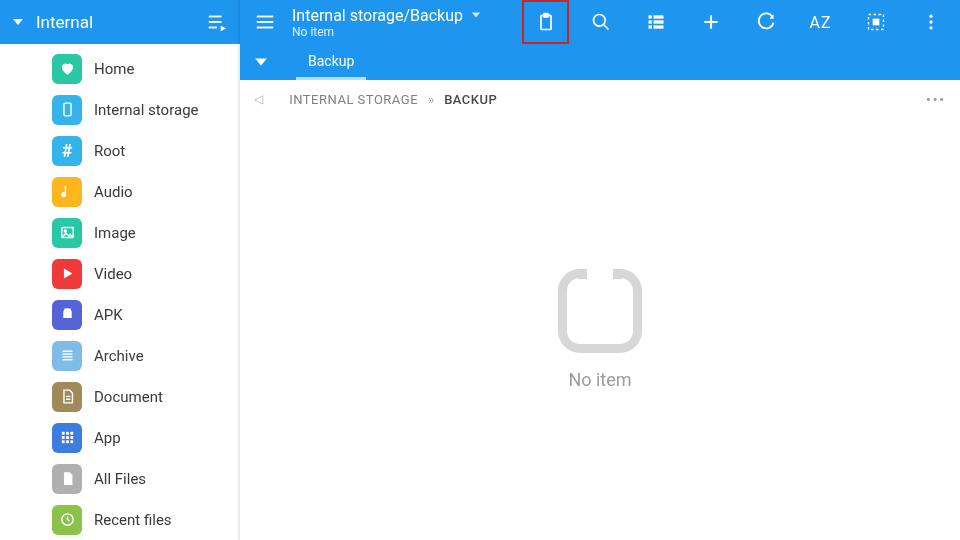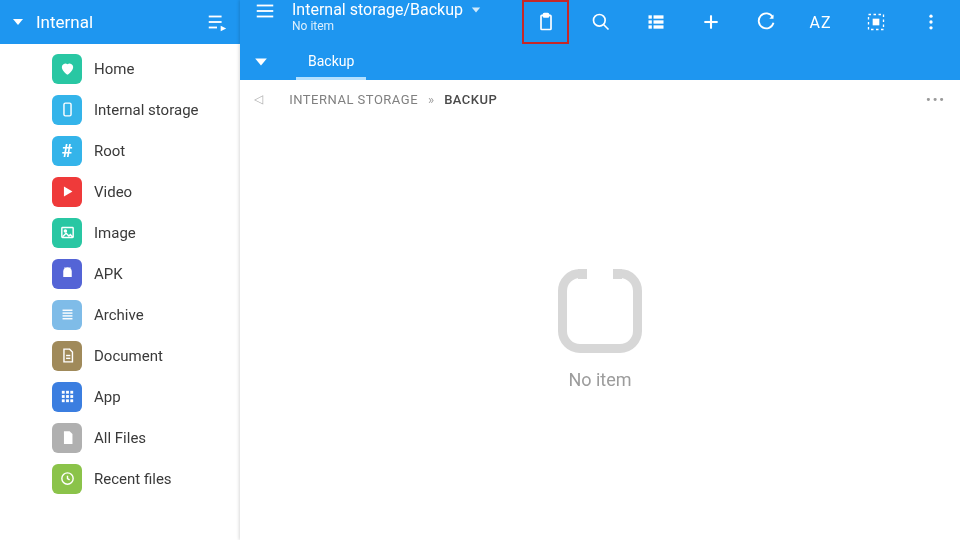--- a/index.html
+++ b/index.html
@@ -20,21 +20,21 @@
     display: flex; align-items: center; height: 41px; padding: 0 12px; cursor: pointer;
     gap: 12px; color: #3a3a3a; font-size: 15px;
   }
   .sb-icon {
     width: 30px; height: 30px; border-radius: 6px; display: flex; align-items: center;
     justify-content: center; color: #fff; flex-shrink: 0;
   }
 
   
   .main { flex: 1; display: flex; flex-direction: column; min-width: 0; box-shadow: -1px 0 3px rgba(0,0,0,0.15); }
-  .topbar { height: 44px; background: #1e96f0; color: #fff; display: flex; align-items: flex-start; padding: 0 6px 0 14px; }
+  .topbar { height: 44px; background: #1e96f0; color: #fff; display: flex; align-items: center; padding: 0 6px 0 14px; }
   .hamburger { margin-right: 16px; display:flex; align-items:center; justify-content:center; cursor:pointer;}
   .path-block { display: flex; flex-direction: column; justify-content: center; margin-right: auto; }
   .path-row { display: flex; align-items: center; gap: 8px; }
   .path-title { font-size: 16px; font-weight: 400; }
   .path-sub { font-size: 12px; opacity: 0.85; }
   .toolbar { display: flex; align-items: center; gap: 8px; }
   .tool-btn { width: 47px; height: 44px; display:flex; align-items:center; justify-content:center; cursor:pointer; color:#fff; }
   .tool-btn.hl { outline: 2px solid #c62828; outline-offset: -2px; }
   .tool-txt { font-size: 16px; letter-spacing: 1px; }
 
@@ -99,36 +99,44 @@
           </span>
           <span>Internal storage</span>
         </div>
         <div class="sb-item">
           <span class="sb-icon" style="background:#34b4ea">
             <span style="font-size:18px;font-weight:bold;color:#fff">#</span>
           </span>
           <span>Root</span>
         </div>
         <div class="sb-item">
-          <span class="sb-icon" style="background:#ef3a3a">
-            <svg width="17" height="17" viewBox="0 0 24 24" fill="#fff">
-              <path d="M7 5l12 7-12 7V5z"></path>
-            </svg>
-          </span>
-          <span>Video</span>
+          <span class="sb-icon" style="background:#ffb61e">
+            <svg width="17" height="17" viewBox="0 0 24 24" fill="#fff">
+              <path d="M10 4v12.5a3.5 3.5 0 1 1-2-3.16V4h2z"></path>
+            </svg>
+          </span>
+          <span>Audio</span>
         </div>
         <div class="sb-item">
           <span class="sb-icon" style="background:#29c7a3">
             <svg width="17" height="17" viewBox="0 0 24 24" fill="none" stroke="#fff" stroke-width="2">
               <rect x="4" y="5" width="16" height="14" rx="1"></rect>
               <circle cx="9" cy="10" r="1.5" fill="#fff"></circle>
               <path d="M5 18l5-5 4 4 2-2 4 4" fill="none"></path>
             </svg>
           </span>
           <span>Image</span>
+        </div>
+        <div class="sb-item">
+          <span class="sb-icon" style="background:#ef3a3a">
+            <svg width="17" height="17" viewBox="0 0 24 24" fill="#fff">
+              <path d="M7 5l12 7-12 7V5z"></path>
+            </svg>
+          </span>
+          <span>Video</span>
         </div>
         <div class="sb-item">
           <span class="sb-icon" style="background:#5464d6">
             <svg width="17" height="17" viewBox="0 0 24 24" fill="#fff">
               <path d="M6 9a6 6 0 0 1 12 0v8H6V9z"></path>
               <line x1="8" y1="3" x2="9.5" y2="6" stroke="#fff"></line>
               <line x1="16" y1="3" x2="14.5" y2="6" stroke="#fff"></line>
             </svg>
           </span>
           <span>APK</span>

